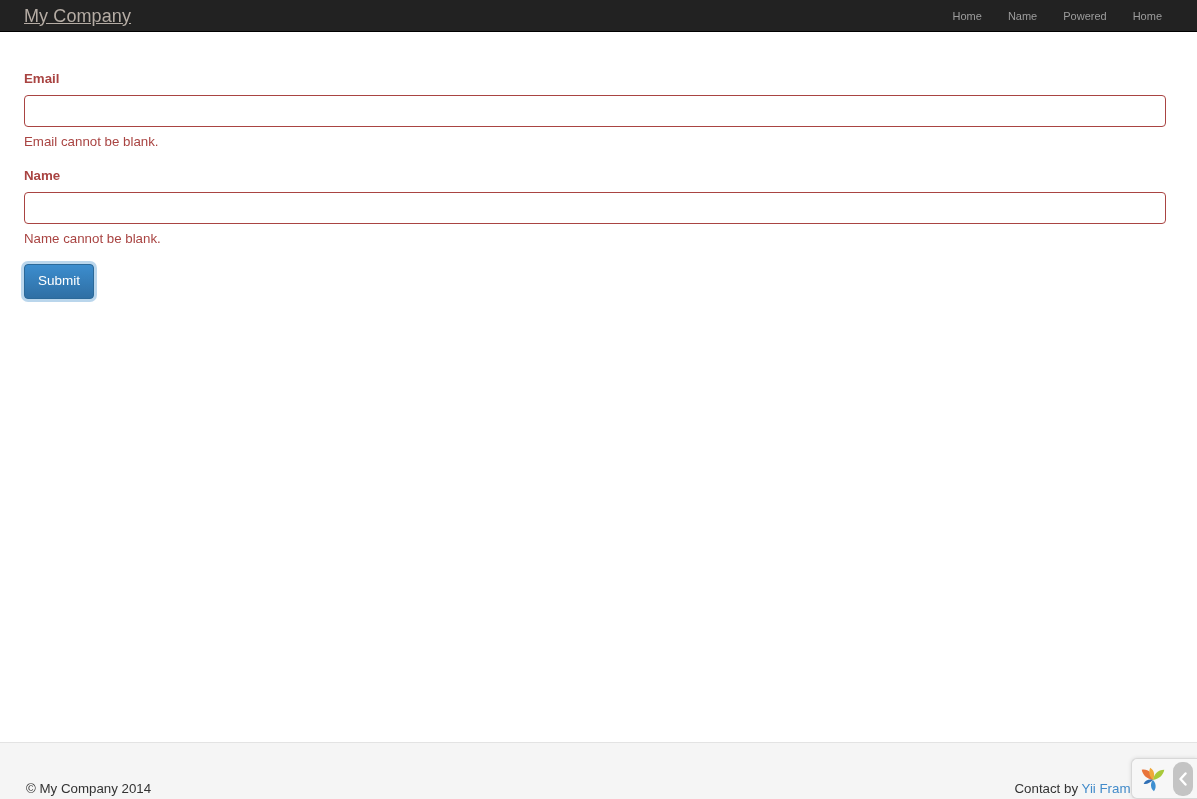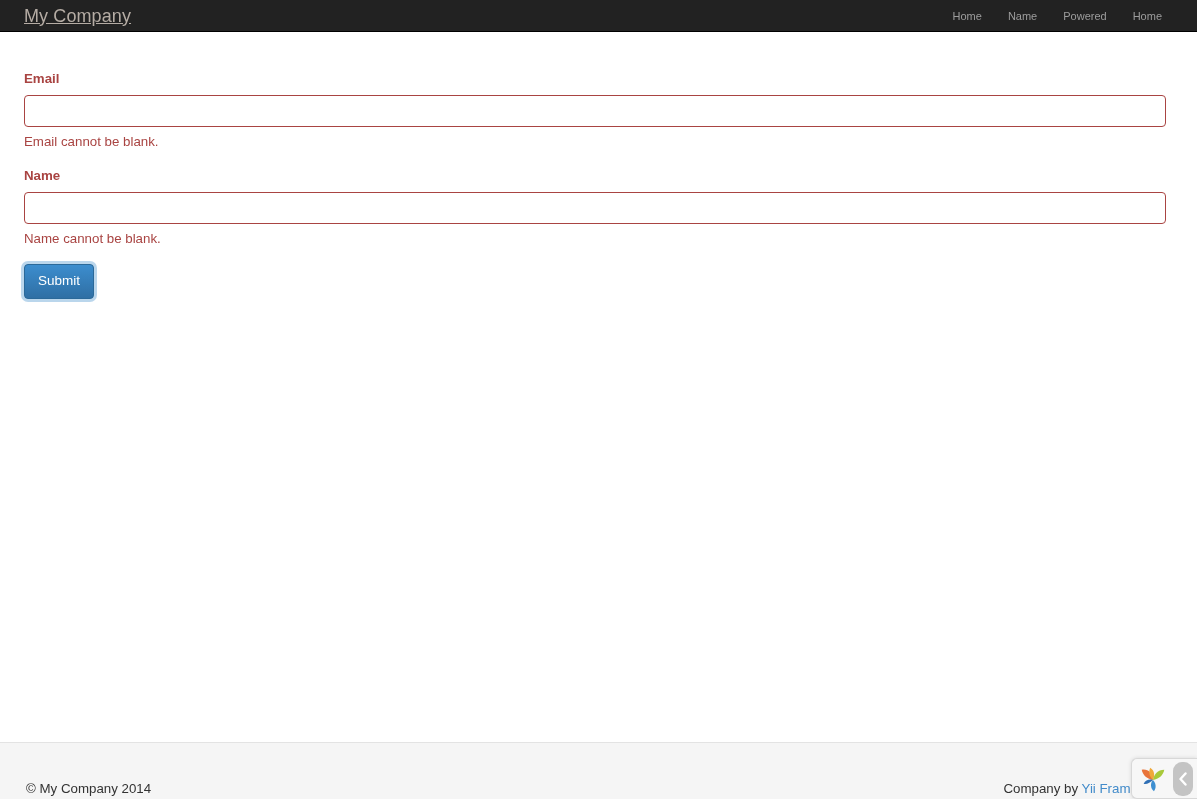--- a/index.html
+++ b/index.html
@@ -217,21 +217,21 @@
       <button type="button" class="btn-primary">Submit</button>
     </div>
 
   </form>
 </div>
 
 <div class="footer">
   <div class="footer-inner">
     <p class="footer-left">© My Company 2014</p>
     <p class="footer-right">
-      <span>Company by </span><a class="yii-link" href="#">Yii Framework</a>
+      <span>Contact by </span><a class="yii-link" href="#">Yii Framework</a>
     </p>
   </div>
 </div>
 
 <div class="debug-toolbar">
   <span class="debug-logo-wrap">
     <svg class="debug-logo" viewBox="0 0 32 32" xmlns="http://www.w3.org/2000/svg" aria-hidden="true">
       <path d="M16 17 C10 16 5 12 4 6 C11 5 15 9 16 17 Z" fill="#e8743b"></path>
       <path d="M16 17 C12 13 11 9 13 4 C18 7 18 13 16 17 Z" fill="#f0a93b"></path>
       <path d="M16 17 C17 11 21 6 28 6 C27 12 22 16 16 17 Z" fill="#a8c93a"></path>

